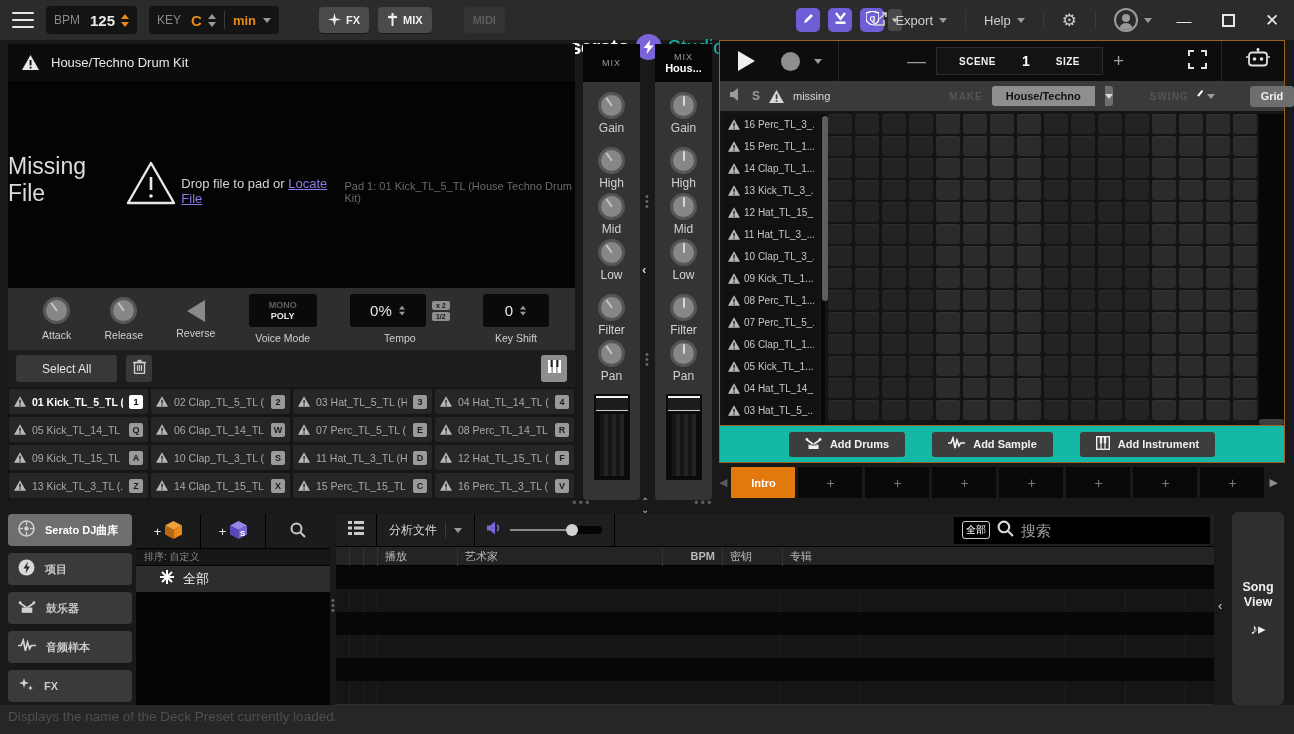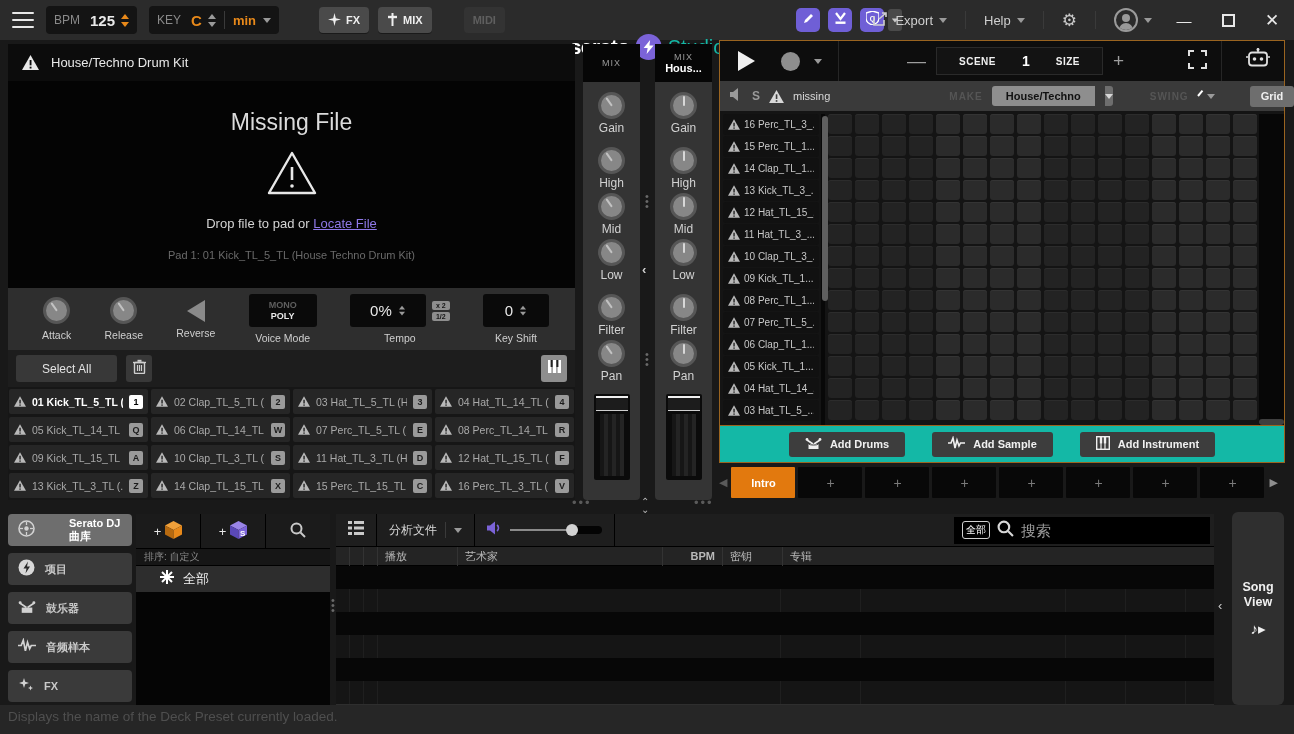--- a/index.html
+++ b/index.html
@@ -33,21 +33,21 @@
   .tr-item { display:flex; align-items:center; gap:6px; color:#cfcfcf; font-size:13px; cursor:pointer; padding:0 10px; }
   .winbtn { width:44px; height:40px; display:flex; align-items:center; justify-content:center; color:#e8e8e8; font-size:15px; cursor:pointer; }
   .avatar { width:24px; height:24px; border-radius:50%; border:2px solid #9a9a9a; position:relative; overflow:hidden; }
   .avatar::before { content:''; position:absolute; left:50%; top:4px; transform:translateX(-50%); width:8px; height:8px; border-radius:50%; background:#9a9a9a; }
   .avatar::after  { content:''; position:absolute; left:50%; top:13px; transform:translateX(-50%); width:14px; height:9px; border-radius:7px 7px 0 0; background:#9a9a9a; }
 
   
   #deck { position:absolute; left:8px; top:44px; width:567px; height:456px; background:#1d1d1d; display:flex; flex-direction:column; }
   #deck-header { height:37px; background:#0c0c0c; display:flex; align-items:center; gap:12px; padding:0 14px; }
   #deck-header .title { color:#e8e8e8; font-size:13px; }
-  #missing-area { height:207px; background:#040404; display:flex; flex-direction:column; align-items:center; justify-content:center; gap:4px; }
+  #missing-area { height:207px; background:#040404; display:flex; align-items:center; justify-content:center; gap:4px; }
   #missing-area .mtitle { color:#dcdcdc; font-size:23px; margin-bottom:10px; }
   #missing-area .droptext { color:#d4d4d4; font-size:13px; margin-top:12px; }
   #missing-area .droptext a { color:#8f79e8; text-decoration:underline; cursor:pointer; }
   #missing-area .padinfo { color:#6a6a6a; font-size:11px; margin-top:14px; }
   #deck-controls { height:62px; background:#2e2e2e; display:flex; align-items:center; justify-content:space-between; padding:0 26px 0 34px; }
   .ctrl { display:flex; flex-direction:column; align-items:center; gap:5px; }
   .ctrl .clab { color:#cfcfcf; font-size:10.5px; }
   .knob { width:27px; height:27px; border-radius:50%; background:#878787; border:3px solid #565656; position:relative; }
   .knob i { position:absolute; left:50%; top:50%; width:2px; height:10px; background:#d8d8d8; transform-origin:50% 100%; transform:translate(-50%,-100%) rotate(0deg); border-radius:1px; display:block; }
   .knob.tilt i { transform:translate(-50%,-100%) rotate(-35deg); background:#c2c2c2; }
@@ -134,21 +134,21 @@
   #mid-divider { position:absolute; left:0; top:498px; width:1294px; height:12px; }
   #mid-divider .grip { position:absolute; color:#5a5a5a; font-size:13px; letter-spacing:2px; top:-3px; }
   #mid-divider .chev { position:absolute; left:641px; color:#b5b5b5; font-size:10px; line-height:8px; text-align:center; cursor:pointer; }
 
   
   #library { position:absolute; left:0; top:510px; width:1294px; height:195px; }
   #lib-sidebar { position:absolute; left:8px; top:4px; width:124px; display:flex; flex-direction:column; gap:7px; }
   .sbitem { height:32px; background:#3a3a3a; border-radius:4px; display:flex; align-items:center; gap:10px; padding:0 10px; cursor:pointer; }
   .sbitem .sblabel { color:#c9c9c9; font-size:11px; font-weight:bold; }
   .sbitem.selected { background:#6e6e6e; }
-  .sbitem.selected .sblabel { color:#fff;margin-left:24px; }
+  .sbitem.selected .sblabel { color:#fff; }
   #crates { position:absolute; left:136px; top:4px; width:194px; height:191px; background:#0c0c0c; display:flex; flex-direction:column; }
   #crate-toolbar { height:35px; display:flex; border-bottom:1px solid #000; }
   .crate-tbtn { flex:1; display:flex; align-items:center; justify-content:center; gap:4px; border-right:1px solid #000; background:#1b1b1b; cursor:pointer; color:#e8e8e8; font-size:13px; }
   .crate-tbtn:last-child { border-right:none; }
   #sortrow { height:17px; display:flex; align-items:center; padding:0 8px; color:#8a8a8a; font-size:10px; background:#161616; border-bottom:1px solid #000; }
   #allrow { height:26px; background:#2d2d2d; display:flex; align-items:center; gap:9px; padding:0 24px; cursor:pointer; }
   #allrow .alllab { color:#f0f0f0; font-size:13px; }
   #crates .blackfill { flex:1; background:#050505; }
   #crate-grip { position:absolute; left:331px; top:88px; color:#6a6a6a; font-size:11px; line-height:5px; }
   #lib-main { position:absolute; left:336px; top:4px; width:878px; height:191px; background:#131313; display:flex; flex-direction:column; }

